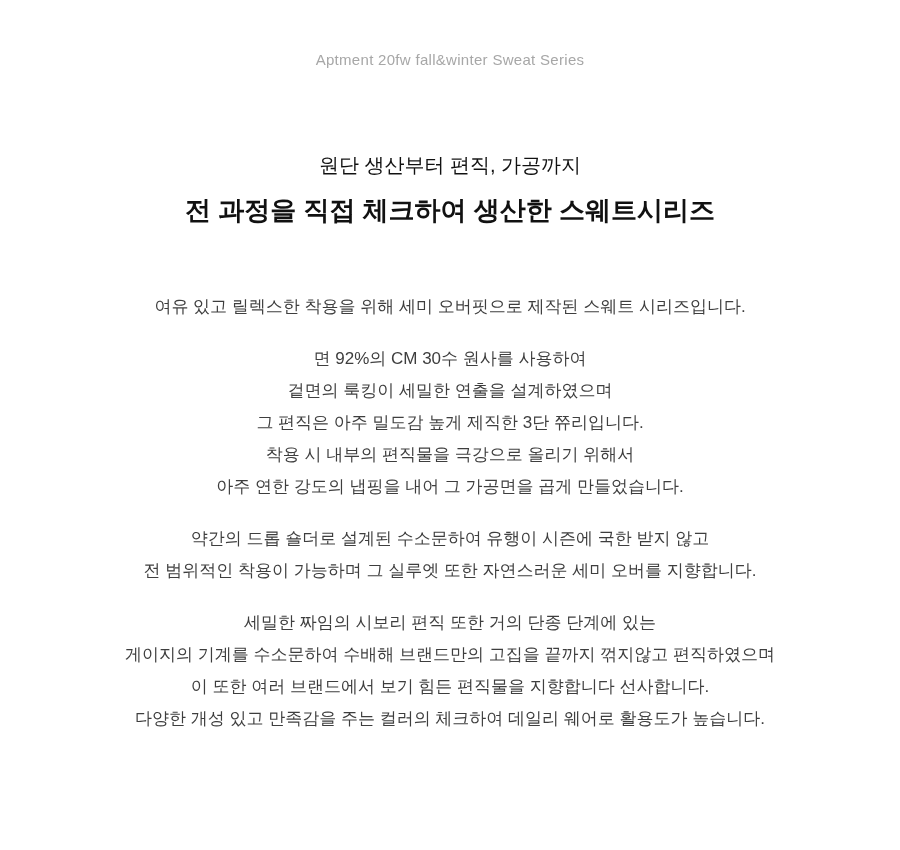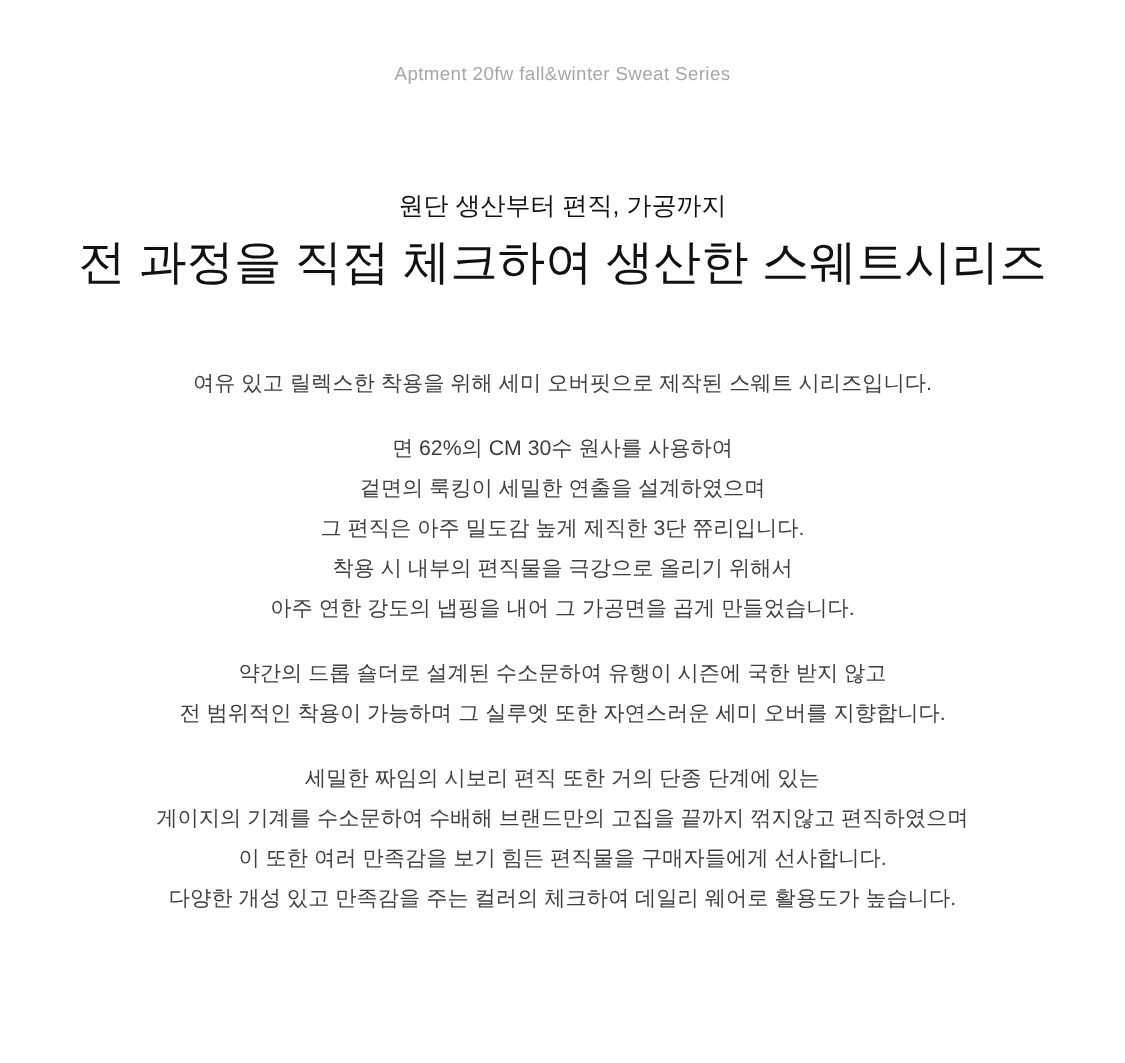--- a/index.html
+++ b/index.html
@@ -33,23 +33,23 @@
   }
   .title-line1 {
     display: block;
     font-size: 20px;
     line-height: 45px;
     font-weight: 400;
     color: var(--heading-color, #111111);
   }
   .title-line2 {
     display: block;
-    font-size: 38px;
+    font-size: 26px;
     line-height: 45px;
-    font-weight: 400;
+    font-weight: 700;
     color: var(--heading-color, #111111);
   }
   .body-copy {
     margin-top: 58px;
     font-size: 17px;
     line-height: 32px;
     color: var(--body-color, #3e3e3e);
   }
   .para {
     margin: 20px 0 0 0;
@@ -66,18 +66,18 @@
 
   <div class="series-label">Aptment 20fw fall&amp;winter Sweat Series</div>
 
   <h1 class="title">
     <span class="title-line1">원단 생산부터 편직, 가공까지</span>
     <span class="title-line2">전 과정을 직접 체크하여 생산한 스웨트시리즈</span>
   </h1>
 
   <div class="body-copy" id="body-copy">
       <p class="para"><span>여유 있고 릴렉스한 착용을 위해 세미 오버핏으로 제작된 스웨트 시리즈입니다.</span></p>
-      <p class="para"><span>면 62%의 CM 30수 원사를 사용하여</span><br><span>겉면의 룩킹이 세밀한 연출을 설계하였으며</span><br><span>그 편직은 아주 밀도감 높게 제직한 3단 쮸리입니다.</span><br><span>착용 시 내부의 편직물을 극강으로 올리기 위해서</span><br><span>아주 연한 강도의 냅핑을 내어 그 가공면을 곱게 만들었습니다.</span></p>
+      <p class="para"><span>면 92%의 CM 30수 원사를 사용하여</span><br><span>겉면의 룩킹이 세밀한 연출을 설계하였으며</span><br><span>그 편직은 아주 밀도감 높게 제직한 3단 쮸리입니다.</span><br><span>착용 시 내부의 편직물을 극강으로 올리기 위해서</span><br><span>아주 연한 강도의 냅핑을 내어 그 가공면을 곱게 만들었습니다.</span></p>
       <p class="para"><span>약간의 드롭 숄더로 설계된 수소문하여 유행이 시즌에 국한 받지 않고</span><br><span>전 범위적인 착용이 가능하며 그 실루엣 또한 자연스러운 세미 오버를 지향합니다.</span></p>
-      <p class="para"><span>세밀한 짜임의 시보리 편직 또한 거의 단종 단계에 있는</span><br><span>게이지의 기계를 수소문하여 수배해 브랜드만의 고집을 끝까지 꺾지않고 편직하였으며</span><br><span>이 또한 여러 만족감을 보기 힘든 편직물을 구매자들에게 선사합니다.</span><br><span>다양한 개성 있고 만족감을 주는 컬러의 체크하여 데일리 웨어로 활용도가 높습니다.</span></p>
+      <p class="para"><span>세밀한 짜임의 시보리 편직 또한 거의 단종 단계에 있는</span><br><span>게이지의 기계를 수소문하여 수배해 브랜드만의 고집을 끝까지 꺾지않고 편직하였으며</span><br><span>이 또한 여러 브랜드에서 보기 힘든 편직물을 지향합니다 선사합니다.</span><br><span>다양한 개성 있고 만족감을 주는 컬러의 체크하여 데일리 웨어로 활용도가 높습니다.</span></p>
     </div>
 
 </div>
 
 </body></html>

